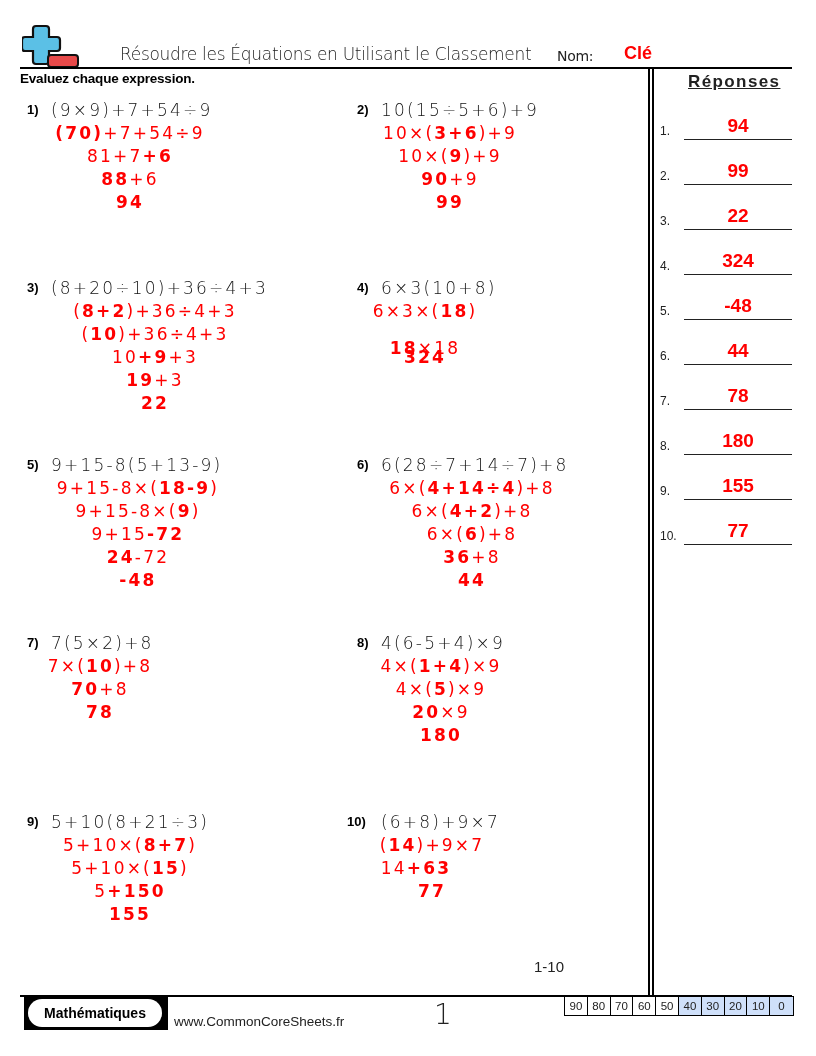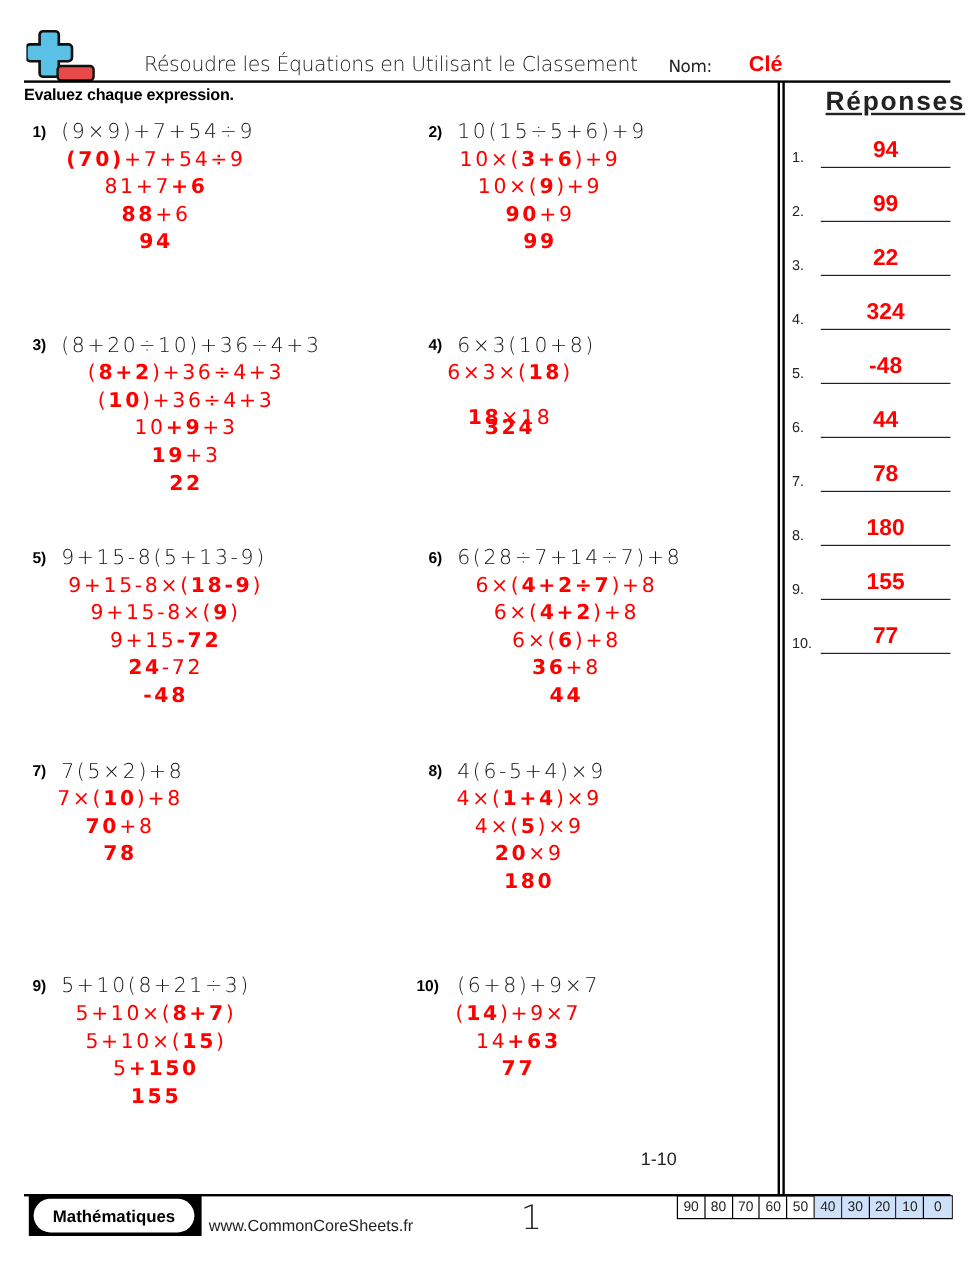--- a/index.html
+++ b/index.html
@@ -11,21 +11,21 @@
   .title { position: absolute; left: 120px; top: 44px; font-size: 17px; color: #222; font-family: "DejaVu Sans", sans-serif; font-weight: 300; letter-spacing: -0.3px; }
   .name-label { position: absolute; left: 557px; top: 48px; font-size: 14px; color: #222; font-family: "DejaVu Sans", sans-serif; letter-spacing: -0.3px; }
   .name-value { position: absolute; left: 624px; top: 43px; font-size: 18px; color: #f00; font-weight: bold; }
 
   .header-rule { position: absolute; left: 20px; top: 67px; width: 772px; height: 2px; background: #000; }
 
   .instructions { position: absolute; left: 20px; top: 71px; font-size: 13.5px; font-weight: bold; letter-spacing: -0.2px; }
 
   .divider { position: absolute; left: 648px; top: 68px; width: 6px; height: 928px; border-left: 2px solid #000; border-right: 2px solid #000; }
 
-  .answers-title { position: absolute; left: 688px; top: 72px; font-size: 22px; font-weight: bold; text-decoration: underline; letter-spacing: 1.4px; color: #222; }
+  .answers-title { position: absolute; left: 688px; top: 72px; font-size: 17px; font-weight: bold; text-decoration: underline; letter-spacing: 1.4px; color: #222; }
 
   .answer-row { position: absolute; left: 660px; width: 132px; height: 30px; }
   .answer-num { position: absolute; left: 0; bottom: 2px; font-size: 12px; color: #222; }
   .answer-line { position: absolute; left: 24px; right: 0; bottom: 0; height: 1.5px; background: #222; }
   .answer-val { position: absolute; left: 24px; right: 0; bottom: 3px; text-align: center; font-size: 19px; font-weight: bold; color: #f00; }
 
   .problem { position: absolute; width: 300px; }
   .pnum { position: absolute; left: 0; top: 1px; font-size: 13px; font-weight: bold; }
   .expr { position: absolute; font-family: "DejaVu Sans", sans-serif; font-size: 17px; letter-spacing: 2.2px; white-space: nowrap; color: #111; font-weight: 300; }
   .step { position: absolute; font-family: "DejaVu Sans", sans-serif; font-size: 17px; letter-spacing: 2.2px; white-space: nowrap; color: #f00; transform: translateX(-50%); }
@@ -150,21 +150,21 @@
       <span class="expr" style="left: 24px; top: -1px;">9+15-8(5+13-9)</span>
       <div class="step" style="left: 111px; top: 22px;"><span>9+15-8×(</span><b>18-9</b><span>)</span></div>
       <div class="step" style="left: 111px; top: 45px; text-align: right;"><span>9+15-8×(</span><b>9</b><span>)</span></div>
       <div class="step" style="left: 111px; top: 68px;"><span>9+15</span><b>-72</b></div>
       <div class="step" style="left: 111px; top: 91px;"><b>24</b><span>-72</span></div>
       <div class="step" style="left: 111px; top: 114px;"><b>-48</b></div>
     </div>
     <div class="problem" style="left: 357px; top: 456px;">
       <span class="pnum">6)</span>
       <span class="expr" style="left: 24px; top: -1px;">6(28÷7+14÷7)+8</span>
-      <div class="step" style="left: 115px; top: 22px;"><span>6×(</span><b>4+2÷7</b><span>)+8</span></div>
+      <div class="step" style="left: 115px; top: 22px;"><span>6×(</span><b>4+14÷4</b><span>)+8</span></div>
       <div class="step" style="left: 115px; top: 45px;"><span>6×(</span><b>4+2</b><span>)+8</span></div>
       <div class="step" style="left: 115px; top: 68px;"><span>6×(</span><b>6</b><span>)+8</span></div>
       <div class="step" style="left: 115px; top: 91px;"><b>36</b><span>+8</span></div>
       <div class="step" style="left: 115px; top: 114px;"><b>44</b></div>
     </div>
     <div class="problem" style="left: 27px; top: 634px;">
       <span class="pnum">7)</span>
       <span class="expr" style="left: 24px; top: -1px;">7(5×2)+8</span>
       <div class="step" style="left: 73px; top: 22px;"><span>7×(</span><b>10</b><span>)+8</span></div>
       <div class="step" style="left: 73px; top: 45px;"><b>70</b><span>+8</span></div>
@@ -183,21 +183,21 @@
       <span class="expr" style="left: 24px; top: -1px;">5+10(8+21÷3)</span>
       <div class="step" style="left: 103px; top: 22px;"><span>5+10×(</span><b>8+7</b><span>)</span></div>
       <div class="step" style="left: 103px; top: 45px;"><span>5+10×(</span><b>15</b><span>)</span></div>
       <div class="step" style="left: 103px; top: 68px;"><span>5</span><b>+150</b></div>
       <div class="step" style="left: 103px; top: 91px;"><b>155</b></div>
     </div>
     <div class="problem" style="left: 347px; top: 813px;">
       <span class="pnum">10)</span>
       <span class="expr" style="left: 34px; top: -1px;">(6+8)+9×7</span>
       <div class="step" style="left: 85px; top: 22px;"><span>(</span><b>14</b><span>)+9×7</span></div>
-      <div class="step" style="left: 85px; top: 45px;"><span>14</span><b>+63</b></div>
+      <div class="step" style="left: 69px; top: 45px;"><span>14</span><b>+63</b></div>
       <div class="step" style="left: 85px; top: 68px;"><b>77</b></div>
     </div>
   </div>
 
 <div class="footer-rule"></div>
 <div class="footer-badge-bg"></div>
 <div class="footer-badge">Mathématiques</div>
 <div class="footer-url">www.CommonCoreSheets.fr</div>
 <div class="footer-page">1</div>
 <div class="score-label">1-10</div>

